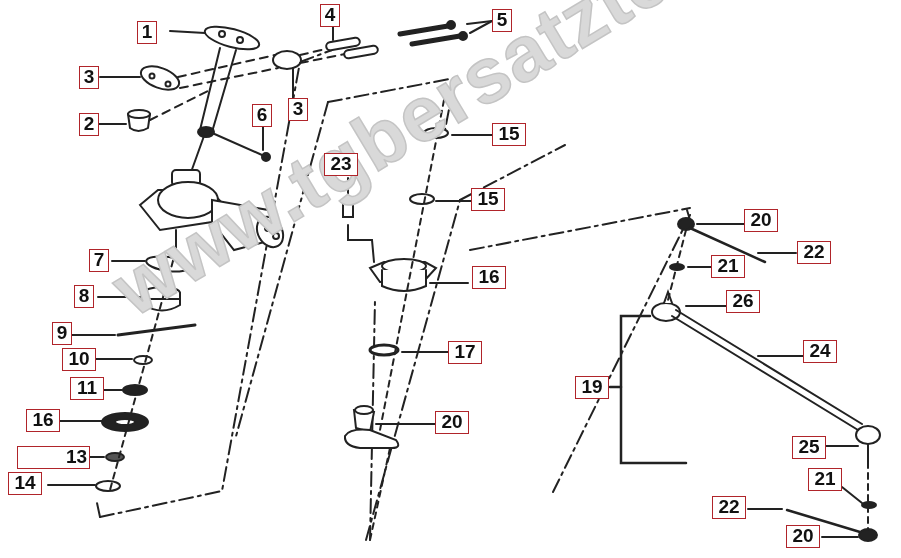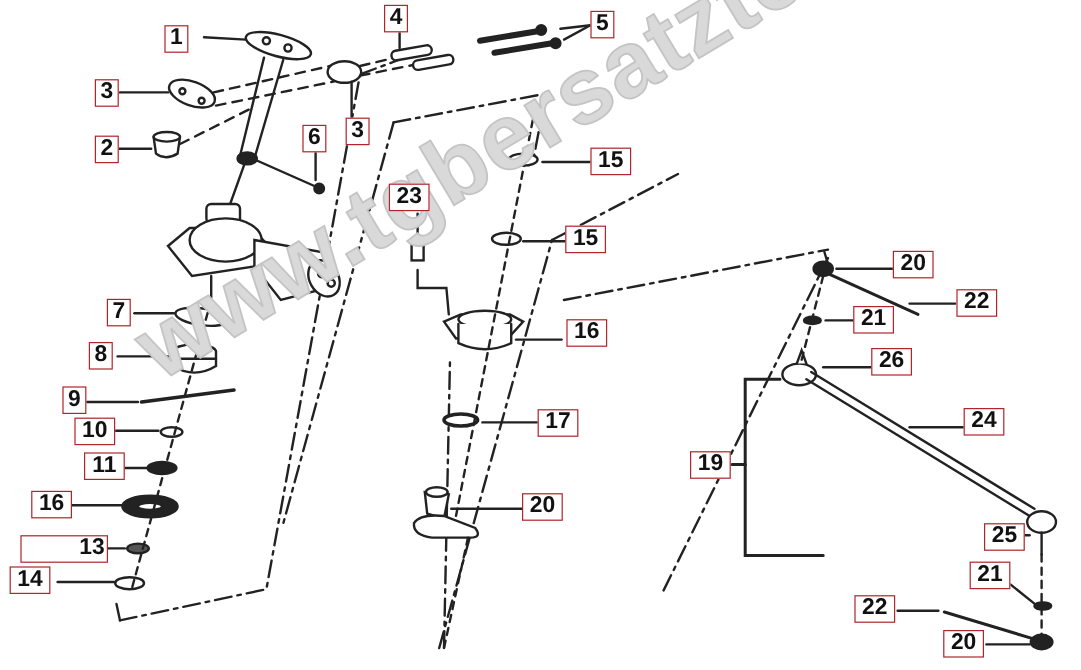--- a/index.html
+++ b/index.html
@@ -279,16 +279,16 @@
       <div class="callout" style="left: 435px; top: 411px; min-width: 34px;">20</div>
       <div class="callout" style="left: 575px; top: 376px; min-width: 34px;">19</div>
       <div class="callout" style="left: 744px; top: 209px; min-width: 34px;">20</div>
       <div class="callout" style="left: 786px; top: 525px; min-width: 34px;">20</div>
       <div class="callout" style="left: 711px; top: 255px; min-width: 34px;">21</div>
       <div class="callout" style="left: 808px; top: 468px; min-width: 34px;">21</div>
       <div class="callout" style="left: 797px; top: 241px; min-width: 34px;">22</div>
       <div class="callout" style="left: 712px; top: 496px; min-width: 34px;">22</div>
       <div class="callout" style="left: 324px; top: 153px; min-width: 34px;">23</div>
       <div class="callout" style="left: 803px; top: 340px; min-width: 34px;">24</div>
-      <div class="callout" style="left: 820px; top: 436px; min-width: 34px;">25</div>
+      <div class="callout" style="left: 792px; top: 436px; min-width: 34px;">25</div>
       <div class="callout" style="left: 726px; top: 290px; min-width: 34px;">26</div>
     </div>
 </div>
 
 </body></html>

